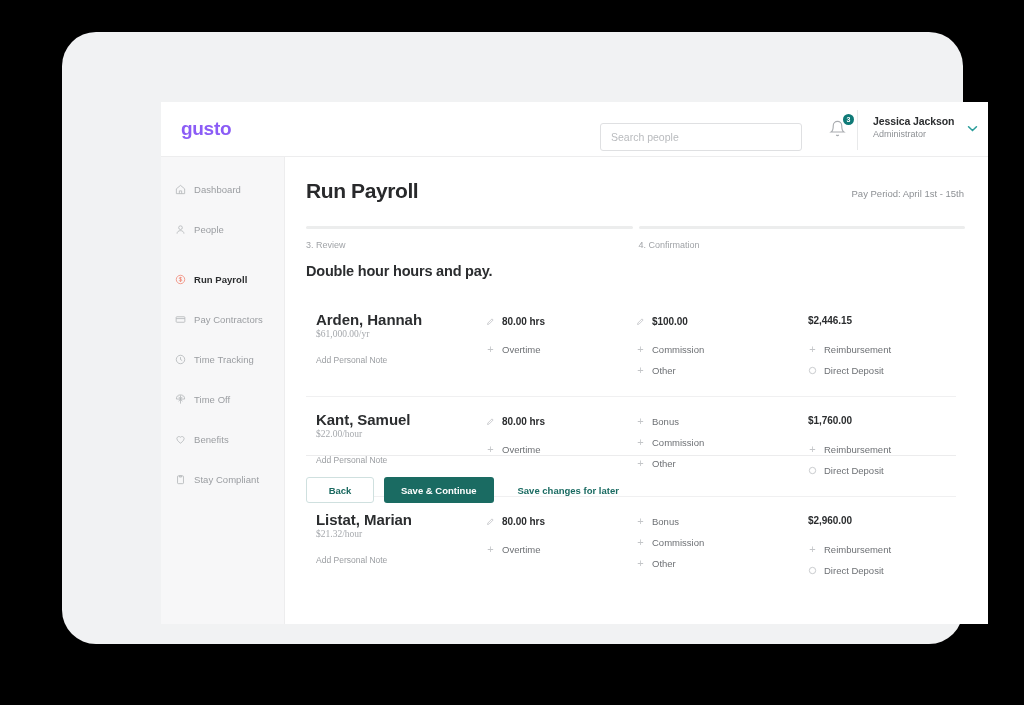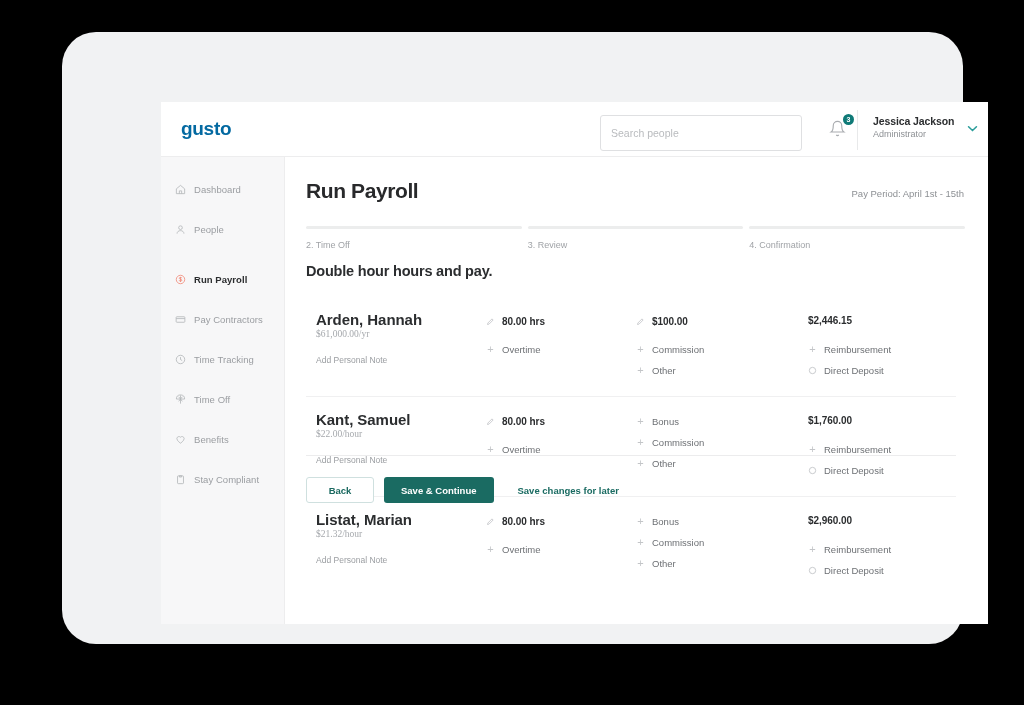--- a/index.html
+++ b/index.html
@@ -44,30 +44,30 @@
     background: #ffffff;
     border-bottom: 1px solid #ededee;
   }
 
   .logo {
     position: absolute;
     left: 20px;
     top: 16px;
     font-size: 19px;
     font-weight: 700;
-    color: #0369a1;
+    color: #8b5cf6;
     letter-spacing: -0.3px;
   }
 
   .search-wrap {
     position: absolute;
     left: 439px;
-    top: 13px;
+    top: 21px;
     width: 202px;
-    height: 36px;
+    height: 28px;
   }
   .search-input {
     width: 100%;
     height: 100%;
     border: 1px solid #dfe0e2;
     border-radius: 3px;
     padding: 0 10px;
     font-size: 10.5px;
     color: #4a4a4a;
     font-family: "Liberation Sans", sans-serif;
@@ -488,24 +488,20 @@
     </div>
 
     <div class="content">
 
       <div class="page-title">Run Payroll</div>
       <div class="pay-period">Pay Period: April 1st - 15th</div>
 
       <div class="stepper">
         <div class="step">
           <div class="step-bar"></div>
-          <div class="step-label">2. Time Off</div>
-        </div>
-        <div class="step">
-          <div class="step-bar"></div>
           <div class="step-label">3. Review</div>
         </div>
         <div class="step">
           <div class="step-bar"></div>
           <div class="step-label">4. Confirmation</div>
         </div>
       </div>
 
       <div class="section-heading">Double hour hours and pay.</div>
 

